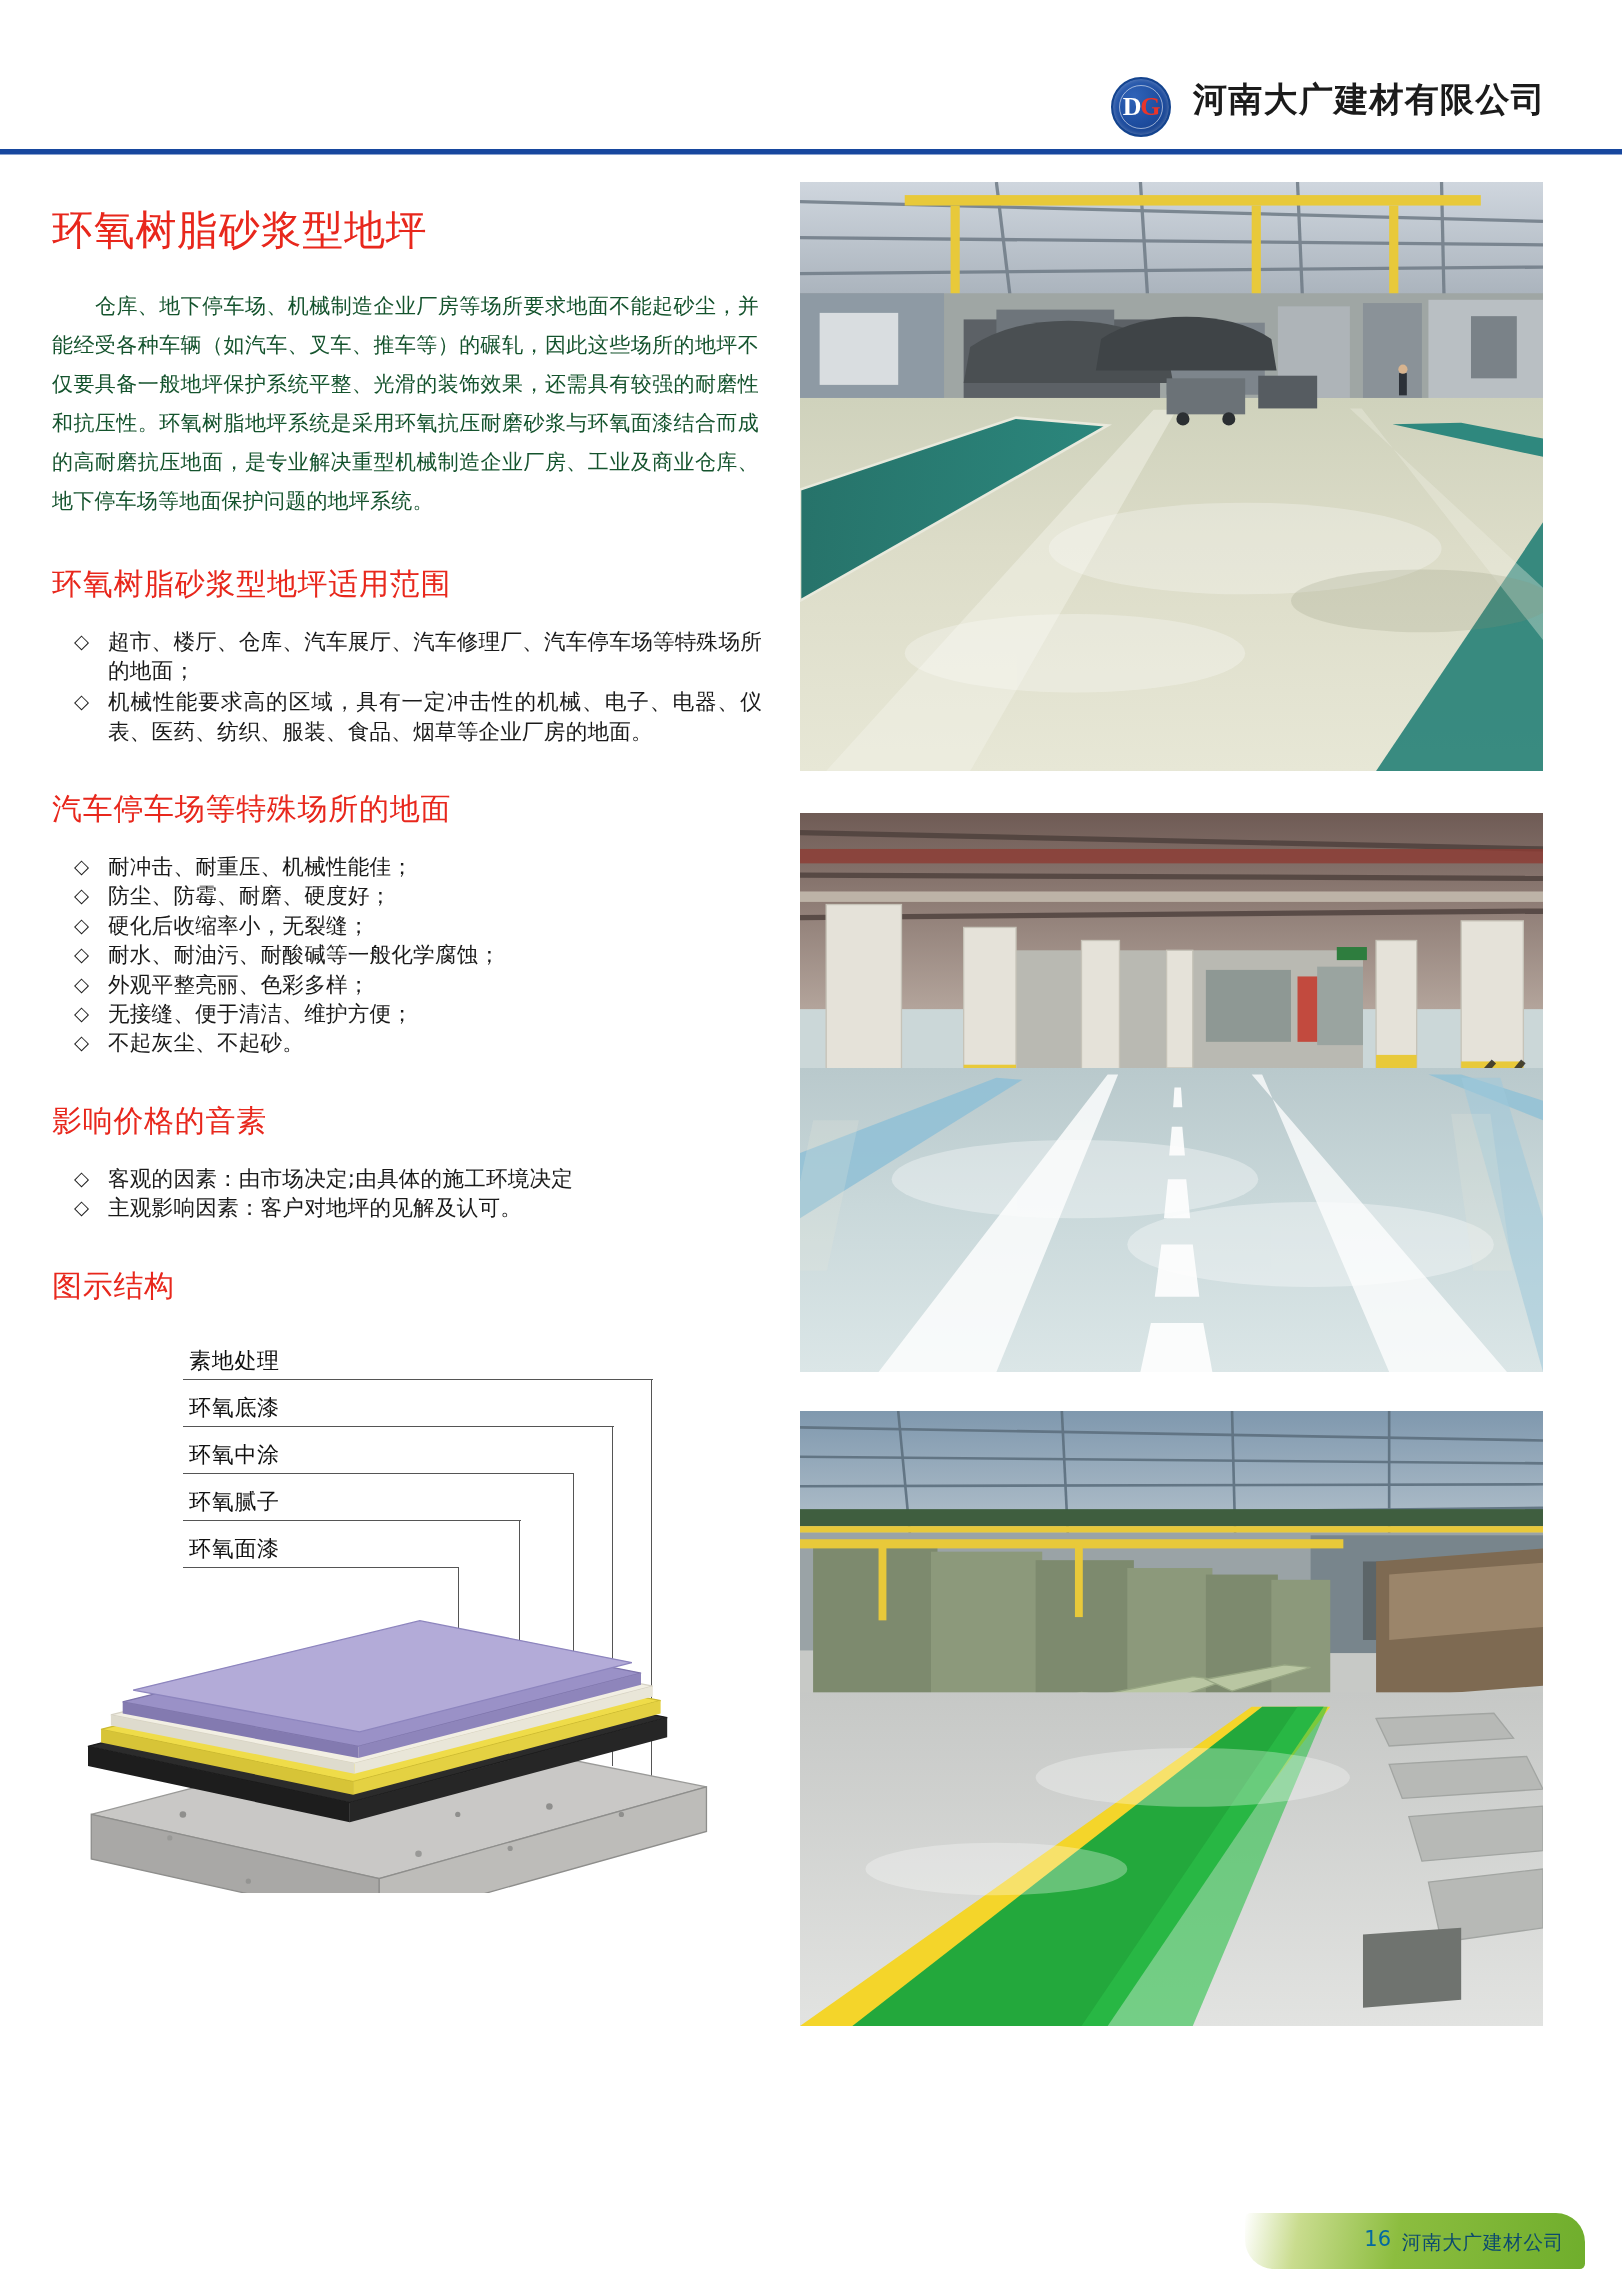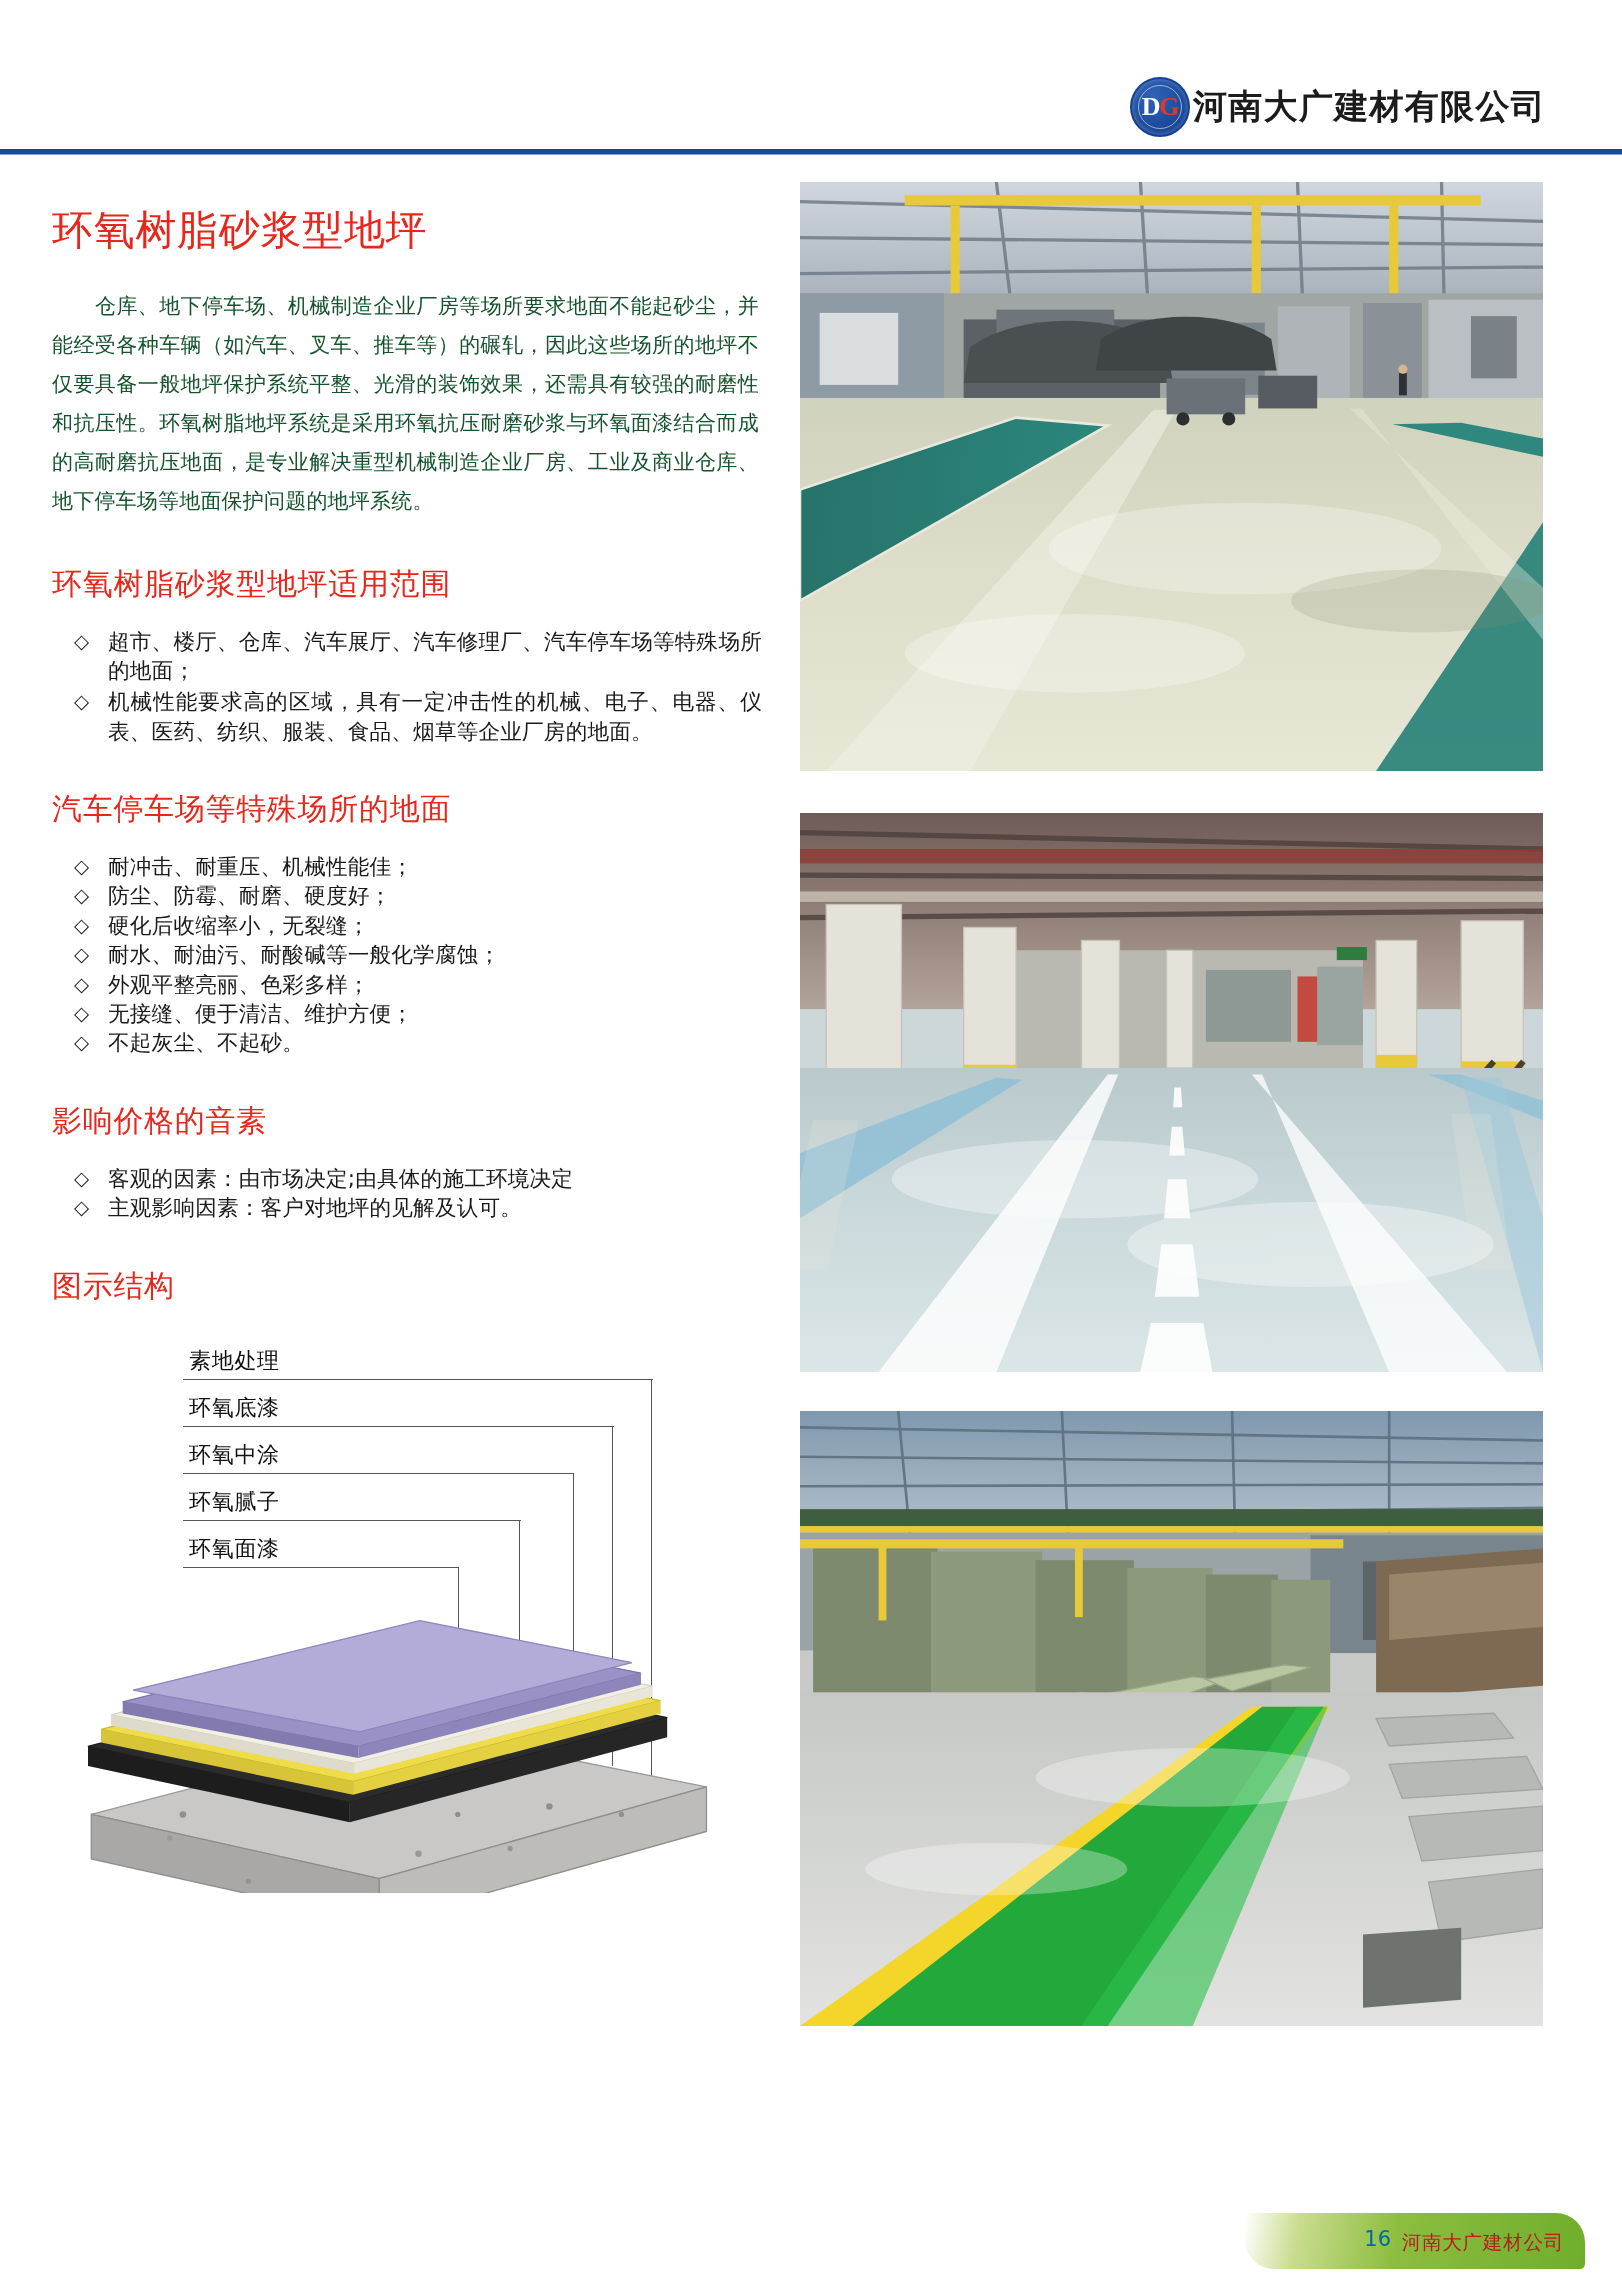--- a/index.html
+++ b/index.html
@@ -20,22 +20,22 @@
     position: absolute;
     left: 0; top: 0;
     width: 1623px;
     height: 152px;
   }
   .header-inner {
     position: absolute;
     right: 77px;
     top: 77px;
     display: flex;
-    align-items: center;
-    gap: 3px;
+    align-items: flex-start;
+    gap: 22px;
   }
   .logo-badge {
     width: 56px;
     height: 56px;
     border-radius: 50%;
     background: radial-gradient(circle at 38% 32%, #2f63b8 0%, #1d4c9e 55%, #123a80 100%);
     border: 2px solid #14448f;
     display: flex;
     align-items: center;
     justify-content: center;
@@ -189,21 +189,21 @@
     right: 0; top: 0;
     width: 340px;
     height: 56px;
     background: linear-gradient(100deg, #ffffff 0%, #c9dc8e 16%, #8cbd3f 45%, #6fae2c 100%);
     border-radius: 5.2px 29px 5.2px 29px;
   }
   .footer-badge .f-text {
     position: absolute;
     right: 21px;
     top: 15.7px;
-    color: #b91c1c;
+    color: #0c4a6e;
     font-size: 19.6px;
     letter-spacing: 0.7px;
     white-space: nowrap;
   }
   .footer-badge .f-page {
     position: absolute;
     right: 194px;
     top: 14.4px;
     color: #0369a1;
     font-size: 21px;

